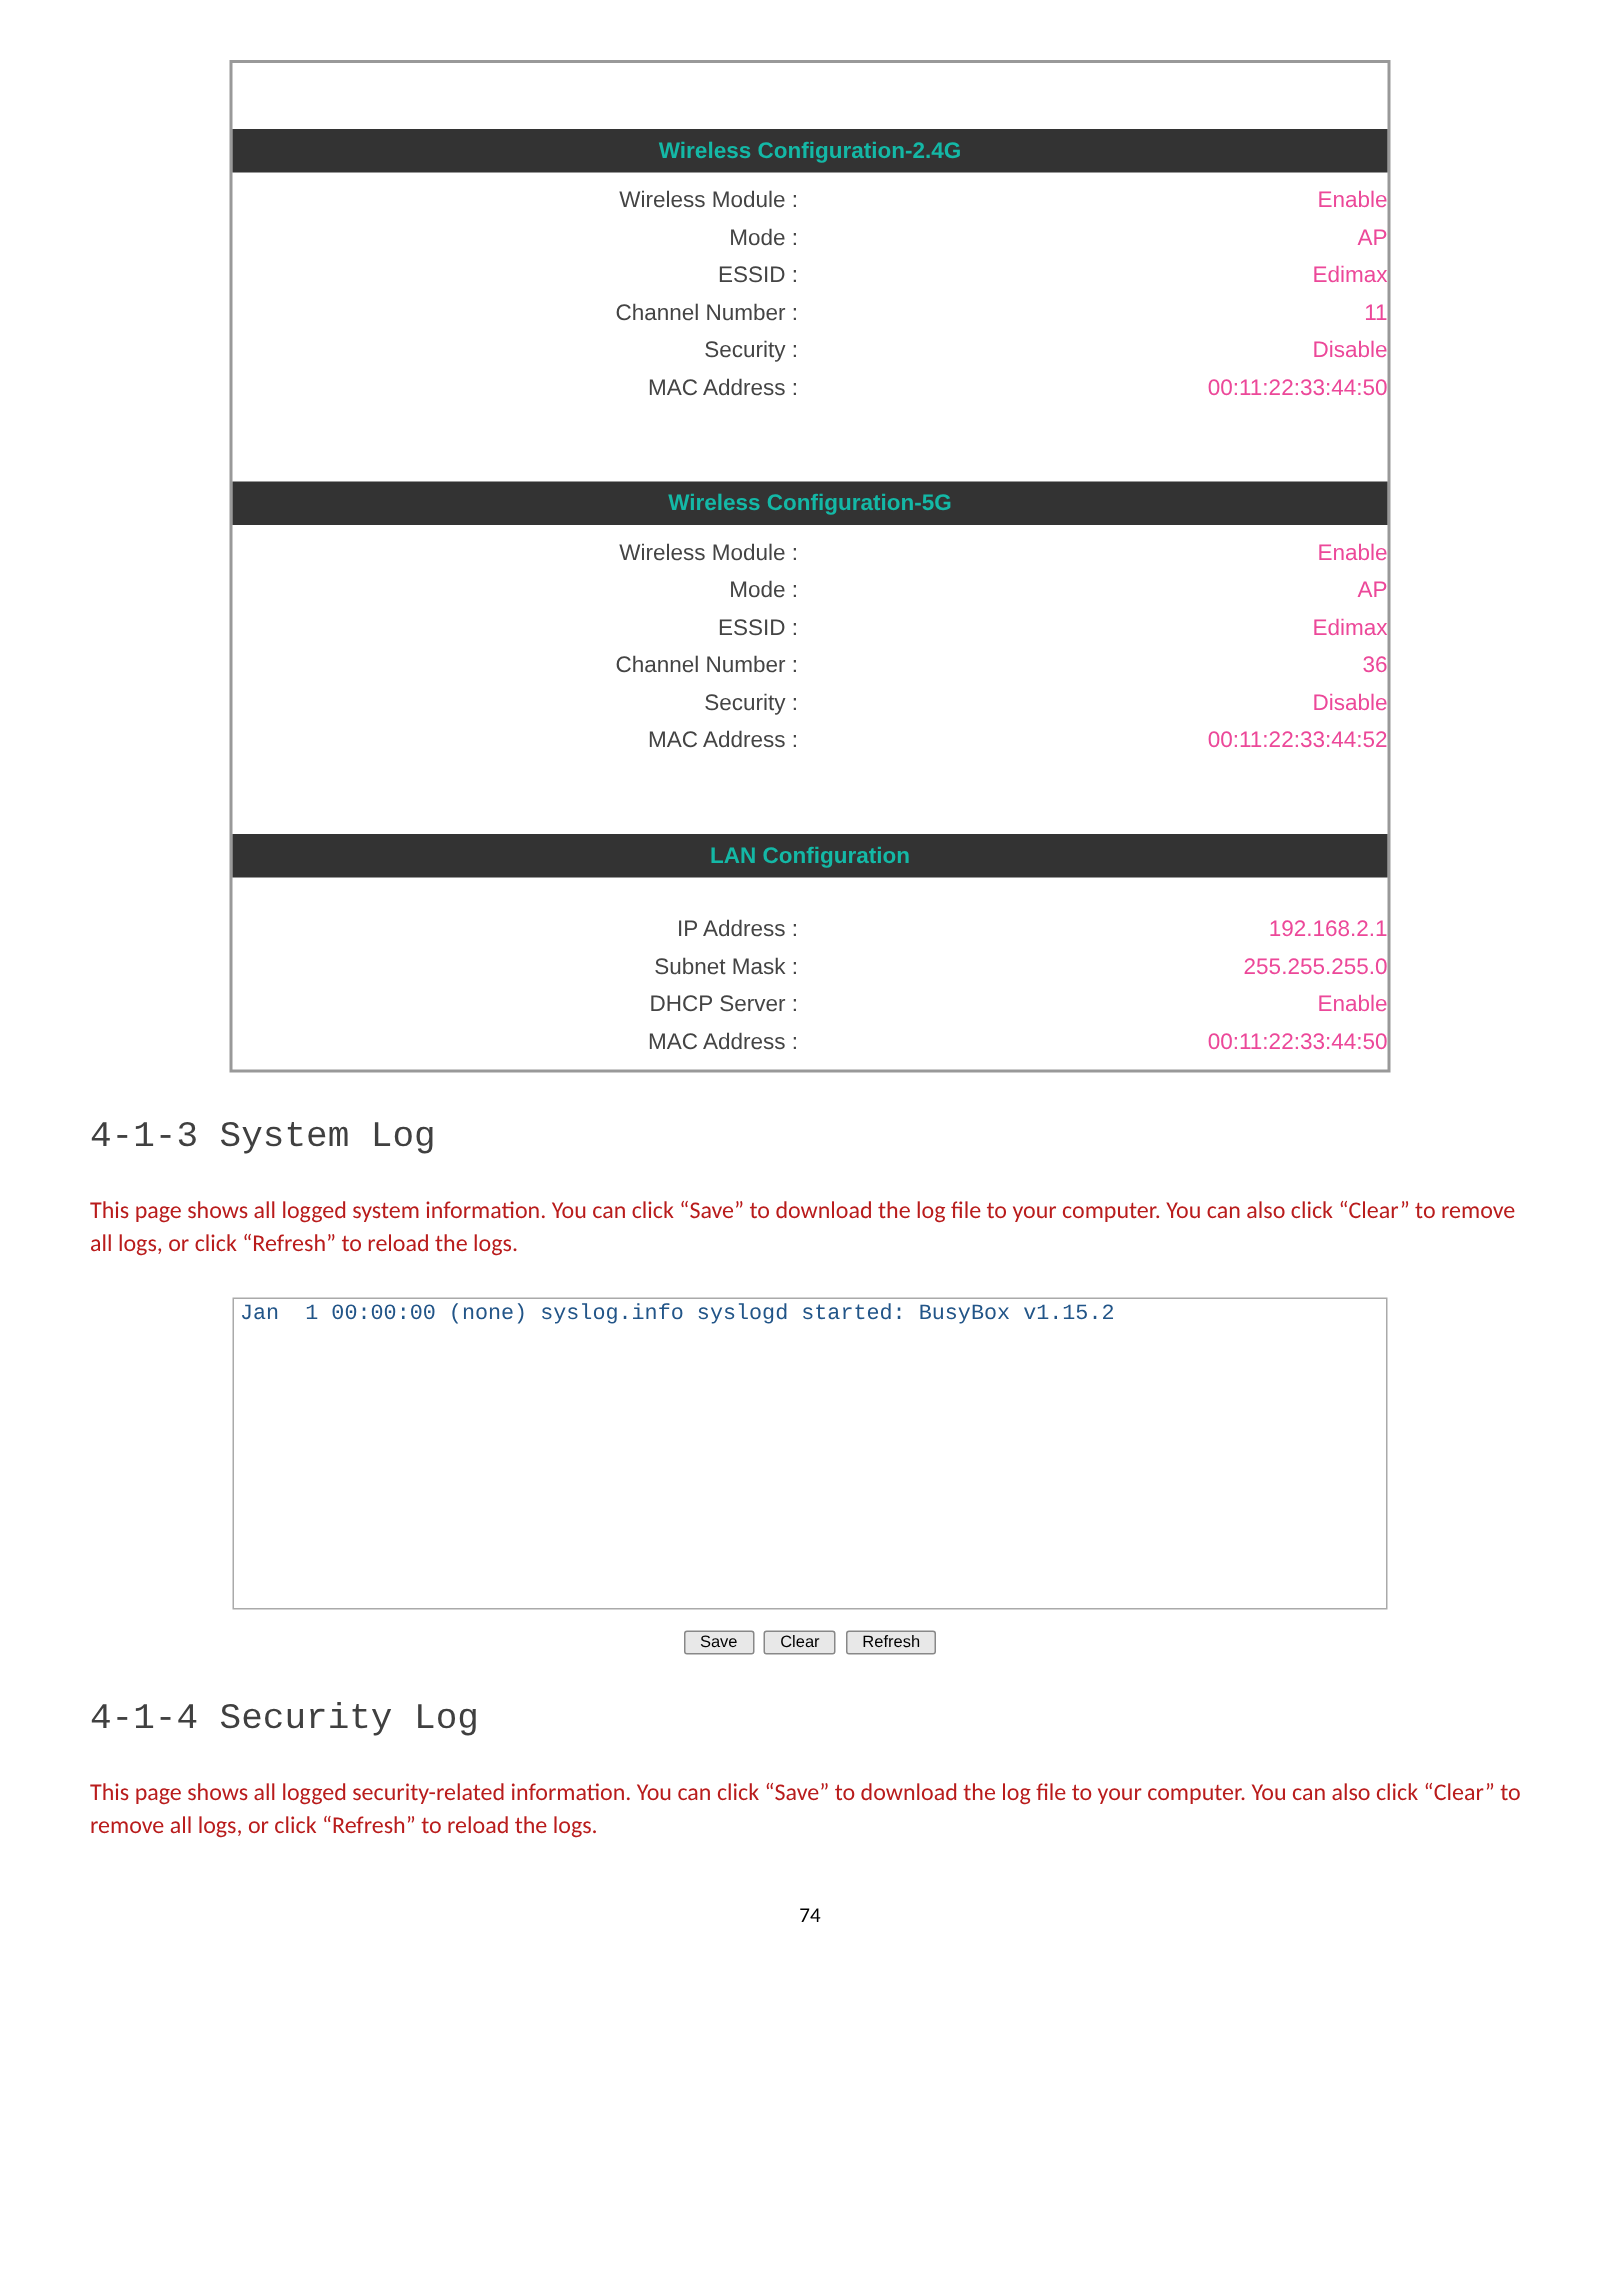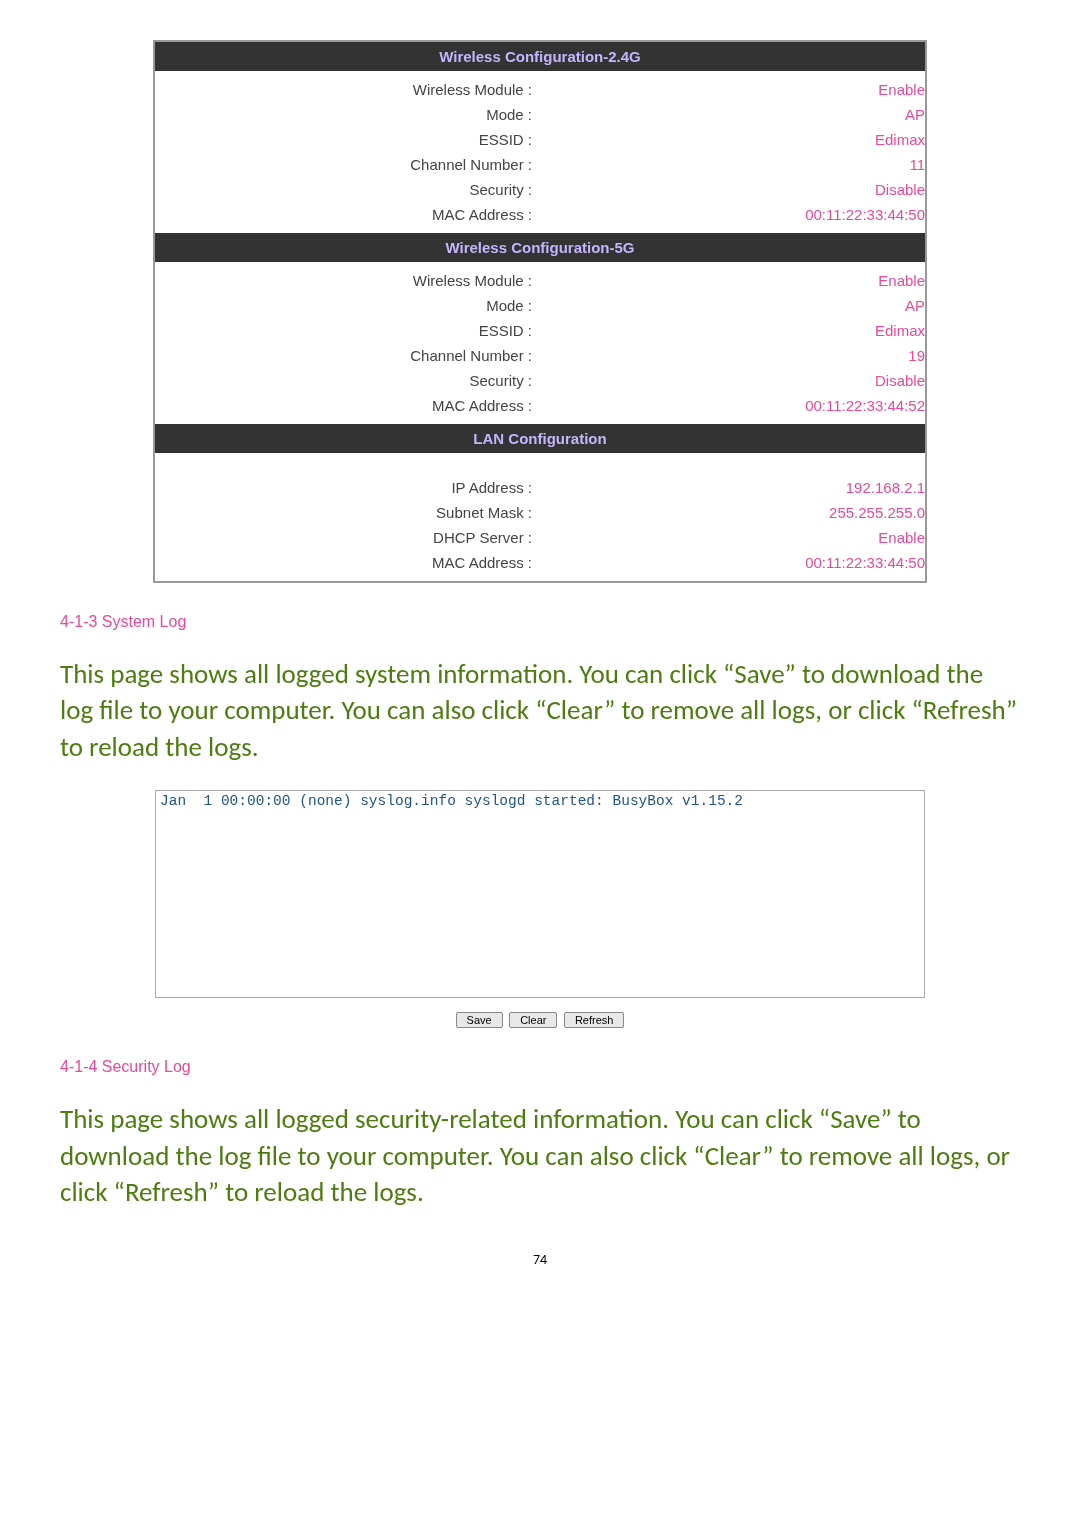--- a/index.html
+++ b/index.html
@@ -16,25 +16,26 @@
     width: 770px;
     margin: 0 auto 30px auto;
     border: 2px solid #999;
     border-collapse: collapse;
     font-family: Arial, sans-serif;
     font-size: 15px;
     background: #fff;
   }
   .config-section-header {
     background: #333;
-    color: #c4b5fd;
+    color: #14b8a6;
     text-align: center;
     padding: 6px 0;
     font-weight: bold;
     font-size: 15px;
+    margin-top: 44px;
   }
   .config-row {
     display: flex;
     padding: 4px 0;
   }
   .config-label {
     width: 50%;
     text-align: right;
     color: #444;
     padding-right: 8px;
@@ -43,31 +44,31 @@
     width: 50%;
     text-align: right;
     color: #ec4899;
     padding-left: 8px;
   }
   .section-group {
     padding: 6px 0;
   }
 
   h2.section-heading {
-    font-family: Liberation Sans, sans-serif;
-    font-size: 16px;
+    font-family: Liberation Mono, monospace;
+    font-size: 24px;
     font-weight: normal;
     margin: 20px 0 25px 0;
-    color: #ec4899;
+    color: #404040;
   }
   p.body-text {
-    font-size: 27px;
+    font-size: 16px;
     line-height: 1.35;
     margin: 0 0 25px 0;
-    color: #4d7c0f;
+    color: #b91c1c;
   }
 
   .log-container {
     width: 770px;
     margin: 10px auto 30px auto;
     font-family: Arial, sans-serif;
   }
   .log-area {
     width: 100%;
     height: 208px;
@@ -148,21 +149,21 @@
       <div class="config-row">
         <div class="config-label">Mode :</div>
         <div class="config-value">AP</div>
       </div>
       <div class="config-row">
         <div class="config-label">ESSID :</div>
         <div class="config-value">Edimax</div>
       </div>
       <div class="config-row">
         <div class="config-label">Channel Number :</div>
-        <div class="config-value">19</div>
+        <div class="config-value">36</div>
       </div>
       <div class="config-row">
         <div class="config-label">Security :</div>
         <div class="config-value">Disable</div>
       </div>
       <div class="config-row">
         <div class="config-label">MAC Address :</div>
         <div class="config-value">00:11:22:33:44:52</div>
       </div>
     </div>

